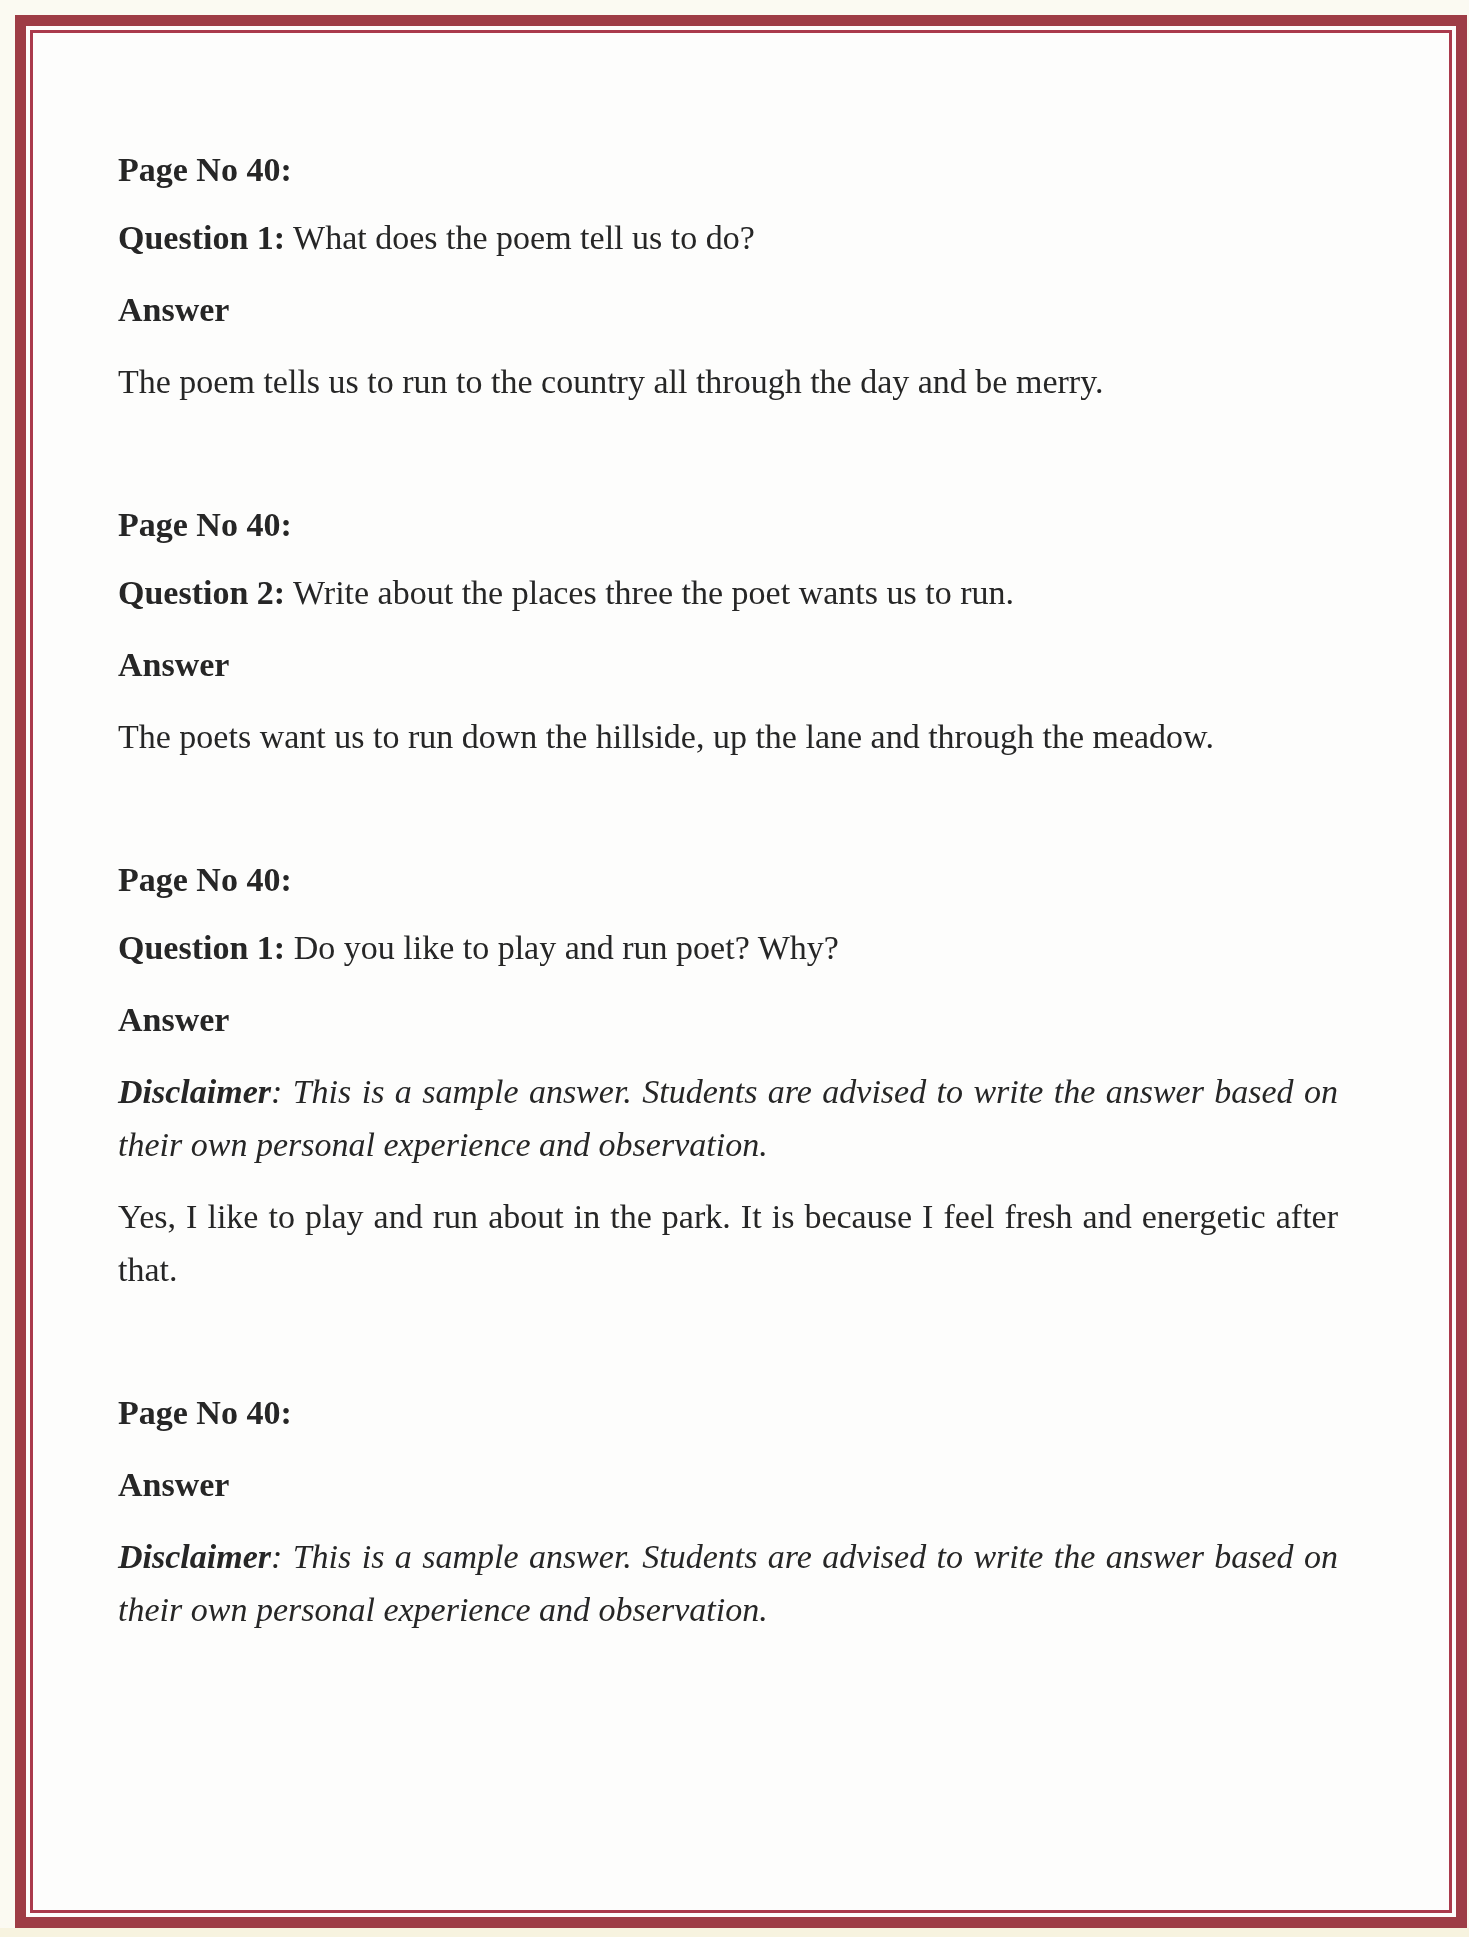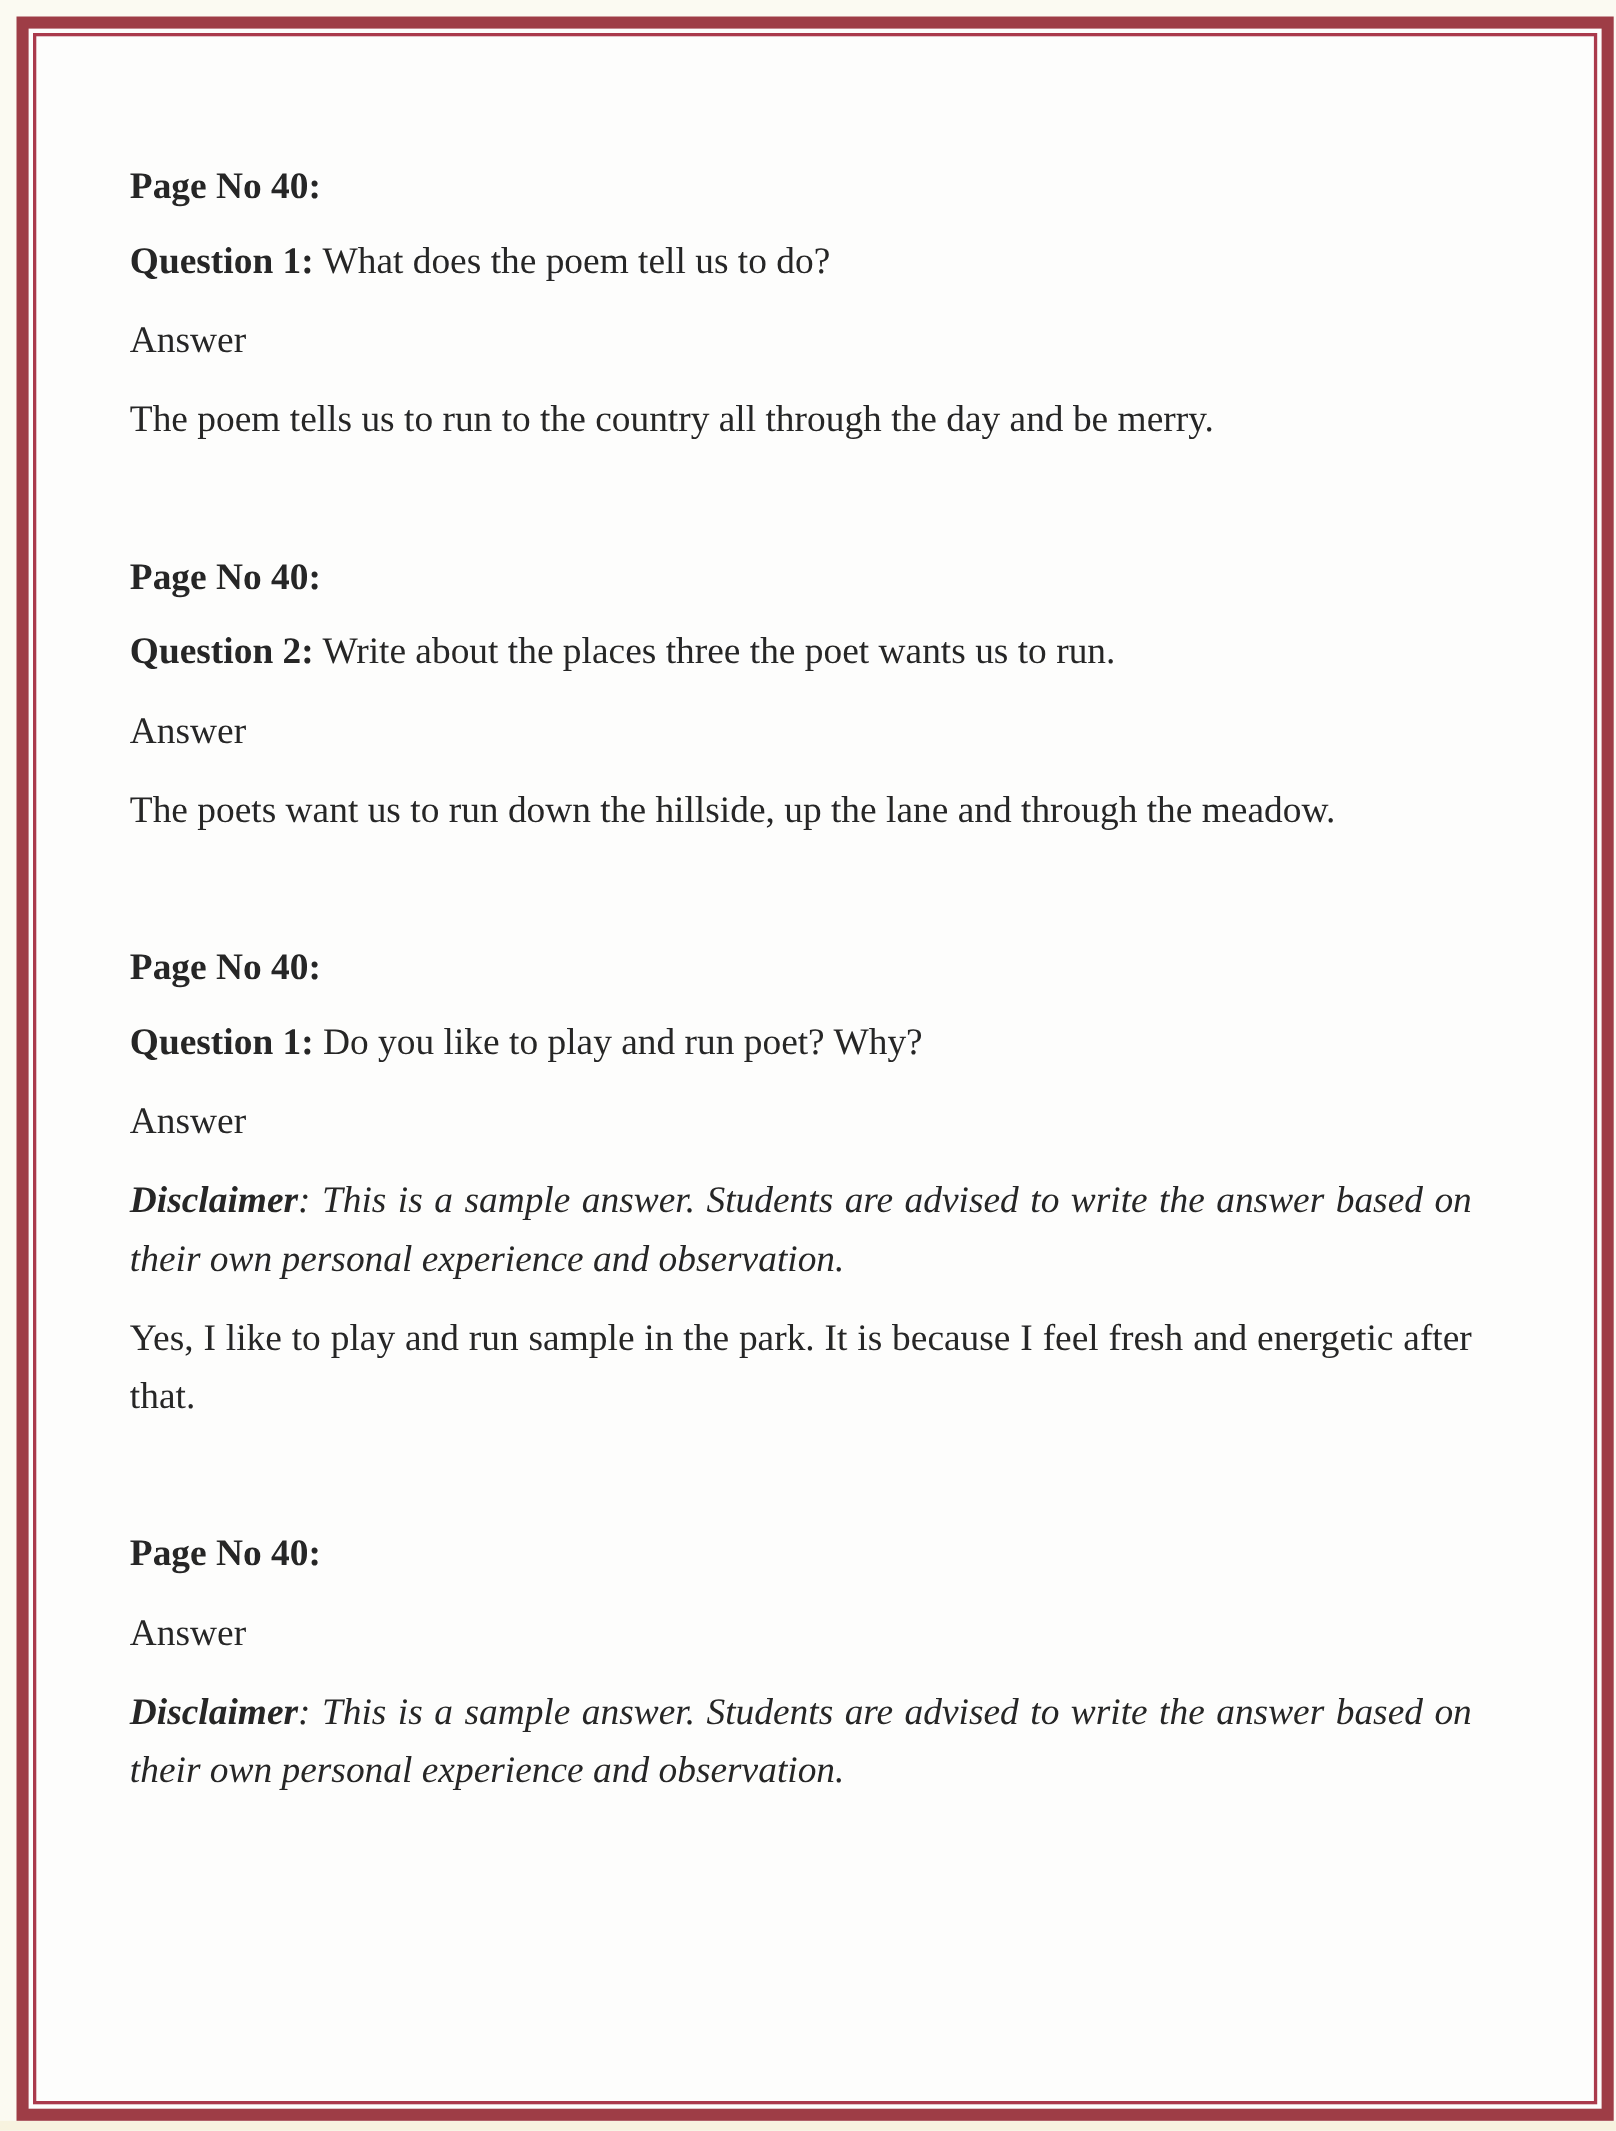--- a/index.html
+++ b/index.html
@@ -54,21 +54,21 @@
     font-weight: bold;
     margin: 0;
   }
   .question-para {
     margin: 15px 0 0 0;
     text-align: justify;
   }
   .question-label { font-weight: bold; }
   .answer-label {
     margin: 19px 0 0 0;
-    font-weight: normal;
+    font-weight: bold;
   }
   .disclaimer-para {
     margin: 19px 0 0 0;
     font-style: italic;
     text-align: justify;
   }
   .disclaimer-label { font-weight: bold; margin-top: 12px; }
   .answer-para {
     margin: 19px 0 0 0;
     text-align: justify;
@@ -97,21 +97,21 @@
     <p class="question-para"><span class="question-label">Question 2:</span><span> Write about the places three the poet wants us to run.</span></p>
     <p class="answer-label">Answer</p>
     <p class="answer-para">The poets want us to run down the hillside, up the lane and through the meadow.</p>
   </div>
 
   <div class="section section-next">
     <p class="page-heading">Page No 40:</p>
     <p class="question-para"><span class="question-label">Question 1:</span><span> Do you like to play and run poet? Why?</span></p>
     <p class="answer-label">Answer</p>
     <p class="disclaimer-para"><span class="disclaimer-label">Disclaimer</span><span>: This is a sample answer. Students are advised to write the answer based on their own personal experience and observation.</span></p>
-    <p class="answer-para">Yes, I like to play and run sample in the park. It is because I feel fresh and energetic after that.</p>
+    <p class="answer-para">Yes, I like to play and run about in the park. It is because I feel fresh and energetic after that.</p>
   </div>
 
   <div class="section section-next">
     <p class="page-heading">Page No 40:</p>
     <p class="answer-label">Answer</p>
     <p class="disclaimer-para"><span class="disclaimer-label">Disclaimer</span><span>: This is a sample answer. Students are advised to write the answer based on their own personal experience and observation.</span></p>
   </div>
 
 </div>
 

